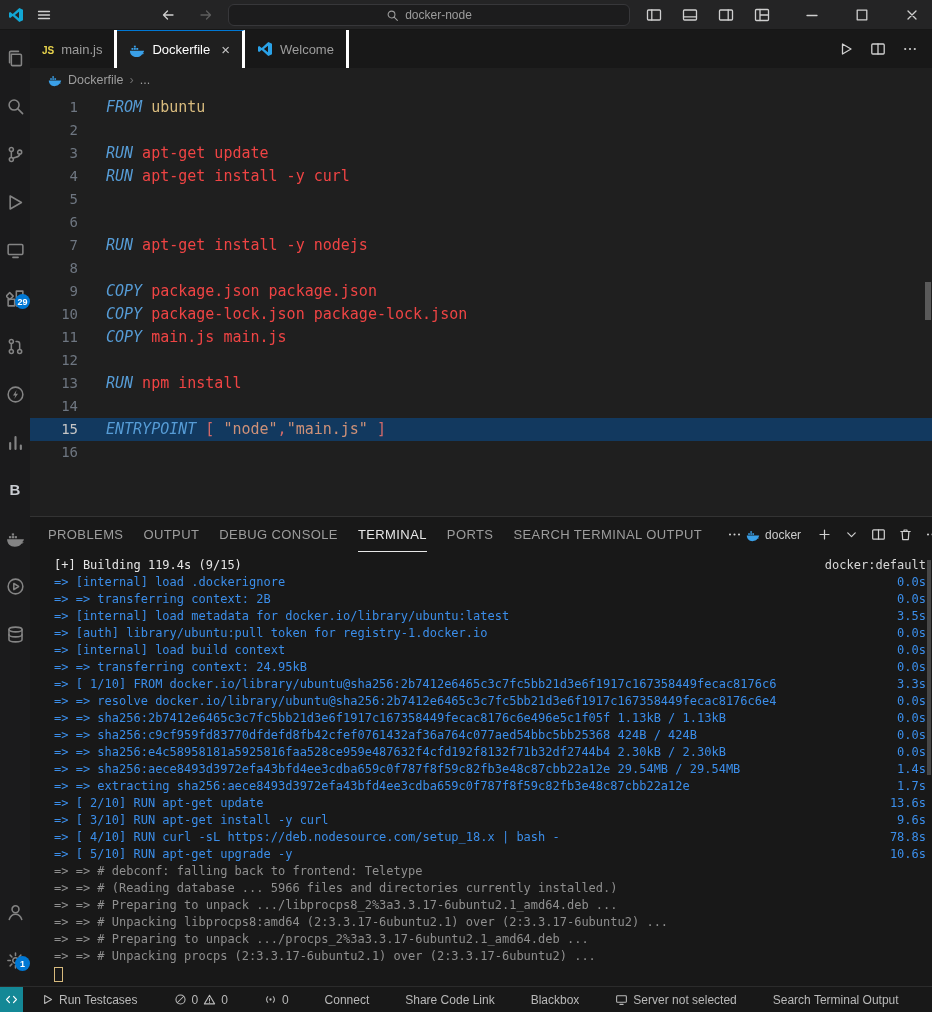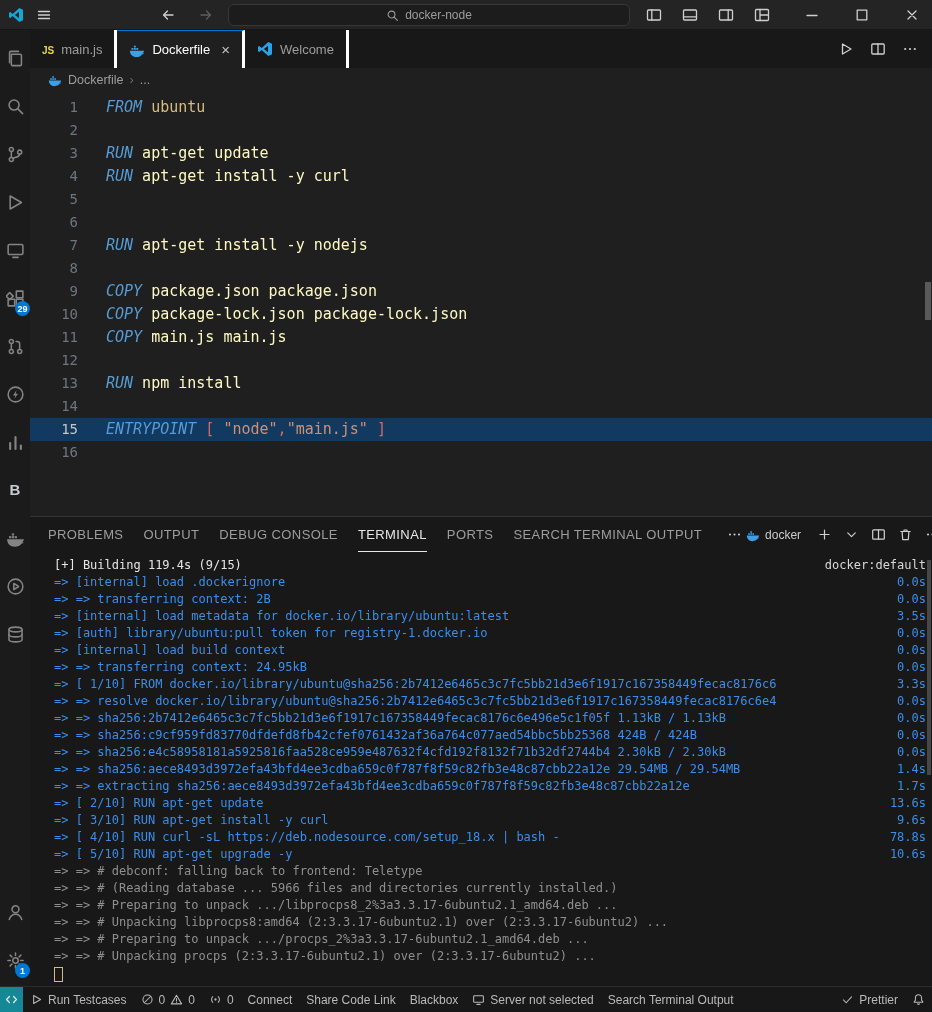--- a/index.html
+++ b/index.html
@@ -20,21 +20,21 @@
   .tb-right{margin-left:auto;display:flex;align-items:center;gap:12px;padding-right:8px;}
   .win-controls{display:flex;gap:26px;margin-left:14px;}
 
   
   .main-row{flex:1;display:flex;min-height:0;}
   .activity-bar{width:30px;flex:0 0 30px;background:#1b1b1c;display:flex;flex-direction:column;align-items:center;padding:4px 0 2px;}
   .ab-group{display:flex;flex-direction:column;width:100%;}
   .ab-bottom{margin-top:auto;}
   .ab-item{width:30px;height:48px;display:flex;align-items:center;justify-content:center;color:#848484;position:relative;cursor:pointer;}
   .ab-item svg{width:19px;height:19px;}
-  .ab-badge{position:absolute;right:0;bottom:6px;min-width:15px;height:15px;border-radius:9px;background:var(--badge,#0078d4);color:#fff;font-size:9px;font-weight:bold;display:flex;align-items:center;justify-content:center;padding:0 2px;}
+  .ab-badge{position:absolute;right:0;bottom:13px;min-width:15px;height:15px;border-radius:9px;background:var(--badge,#0078d4);color:#fff;font-size:9px;font-weight:bold;display:flex;align-items:center;justify-content:center;padding:0 2px;}
   .b-badge{color:#c9ccd1;font-weight:700;font-size:15px;}
   .js-badge{color:#e8d44d;font-weight:700;font-size:10px;}
   .docker-blue{color:#3aa0e8;}
   .vscode-blue{color:#2aa2e8;}
   .main-col{flex:1;display:flex;flex-direction:column;min-width:0;}
 
   
   .tab-bar{height:38px;flex:0 0 38px;background:#181818;display:flex;align-items:stretch;}
   .tab{display:flex;align-items:center;gap:7px;padding:0 12px;font-size:13px;color:#9d9d9d;background:#181818;border-right:3px solid #ffffff;cursor:pointer;}
   .tab.active{background:#1f1f1f;color:#fff;border-top:1px solid var(--accent,#0078d4);}
@@ -47,21 +47,21 @@
   .bc-sep{color:#6e6e6e;}
 
   
   .editor{flex:1;position:relative;background:#1f1f1f;padding-top:4px;overflow:hidden;}
   .code-line{display:flex;height:23px;line-height:23px;font-family:"DejaVu Sans Mono",monospace;font-size:15px;white-space:pre;}
   .code-line.hl{background:#12395f;}
   .ln{flex:0 0 48px;width:48px;text-align:right;color:#6e7681;font-size:14px;}
   .hl .ln{color:#c6c6c6;}
   .code{margin-left:28px;}
   .tk-k{color:var(--keyword,#569cd6);font-style:italic;}
-  .tk-t{color:#fef9c3;margin-top:32px;}
+  .tk-t{color:#ef4444;margin-top:32px;}
   .tk-i{color:#d7ba7d;}
   .tk-u{color:#c8c8c8;text-decoration:underline;}
   .tk-s{color:var(--string,#ce9178);}
   .tk-b{color:#d16969;}
   .ed-scroll{position:absolute;right:1px;top:190px;width:6px;height:38px;background:#5a5a5a;}
 
   
   .panel{flex:0 0 470px;background:#181818;border-top:1px solid #333;display:flex;flex-direction:column;}
   .panel-header{height:35px;flex:0 0 35px;display:flex;align-items:center;padding:0 8px 0 18px;}
   .p-tabs{display:flex;height:100%;}
@@ -81,21 +81,21 @@
   .c-dim{color:#8f8f8f;}
   .c-head{color:#e6e6e6;}
   .t-right{color:#d8d8d8;}
   .t-cursor{width:9px;height:15px;border:1px solid #d7ba7d;margin-top:2px;}
   .panel-scroll{position:absolute;right:1px;top:8px;width:4px;height:215px;background:#474747;}
 
   
   .status-bar{height:26px;flex:0 0 26px;background:#181818;border-top:1px solid #2b2b2b;display:flex;align-items:stretch;font-size:12px;color:#b9b9b9;}
   .sb-left,.sb-right{display:flex;align-items:stretch;}
   .sb-right{margin-left:auto;}
-  .sb-item{display:flex;align-items:center;gap:5px;padding:0 7px;cursor:pointer;white-space:nowrap;}
+  .sb-item{display:flex;align-items:center;gap:5px;padding:0 18px;cursor:pointer;white-space:nowrap;}
   .sb-item svg{width:13px;height:13px;}
   .sb-item.accent{background:var(--remote,#148896);color:#fff;padding:0 5px;}
 </style>
 </head>
 <body>
 
 <div class="window">
 
   <div class="titlebar">
     <div class="ibtn tb-logo">

